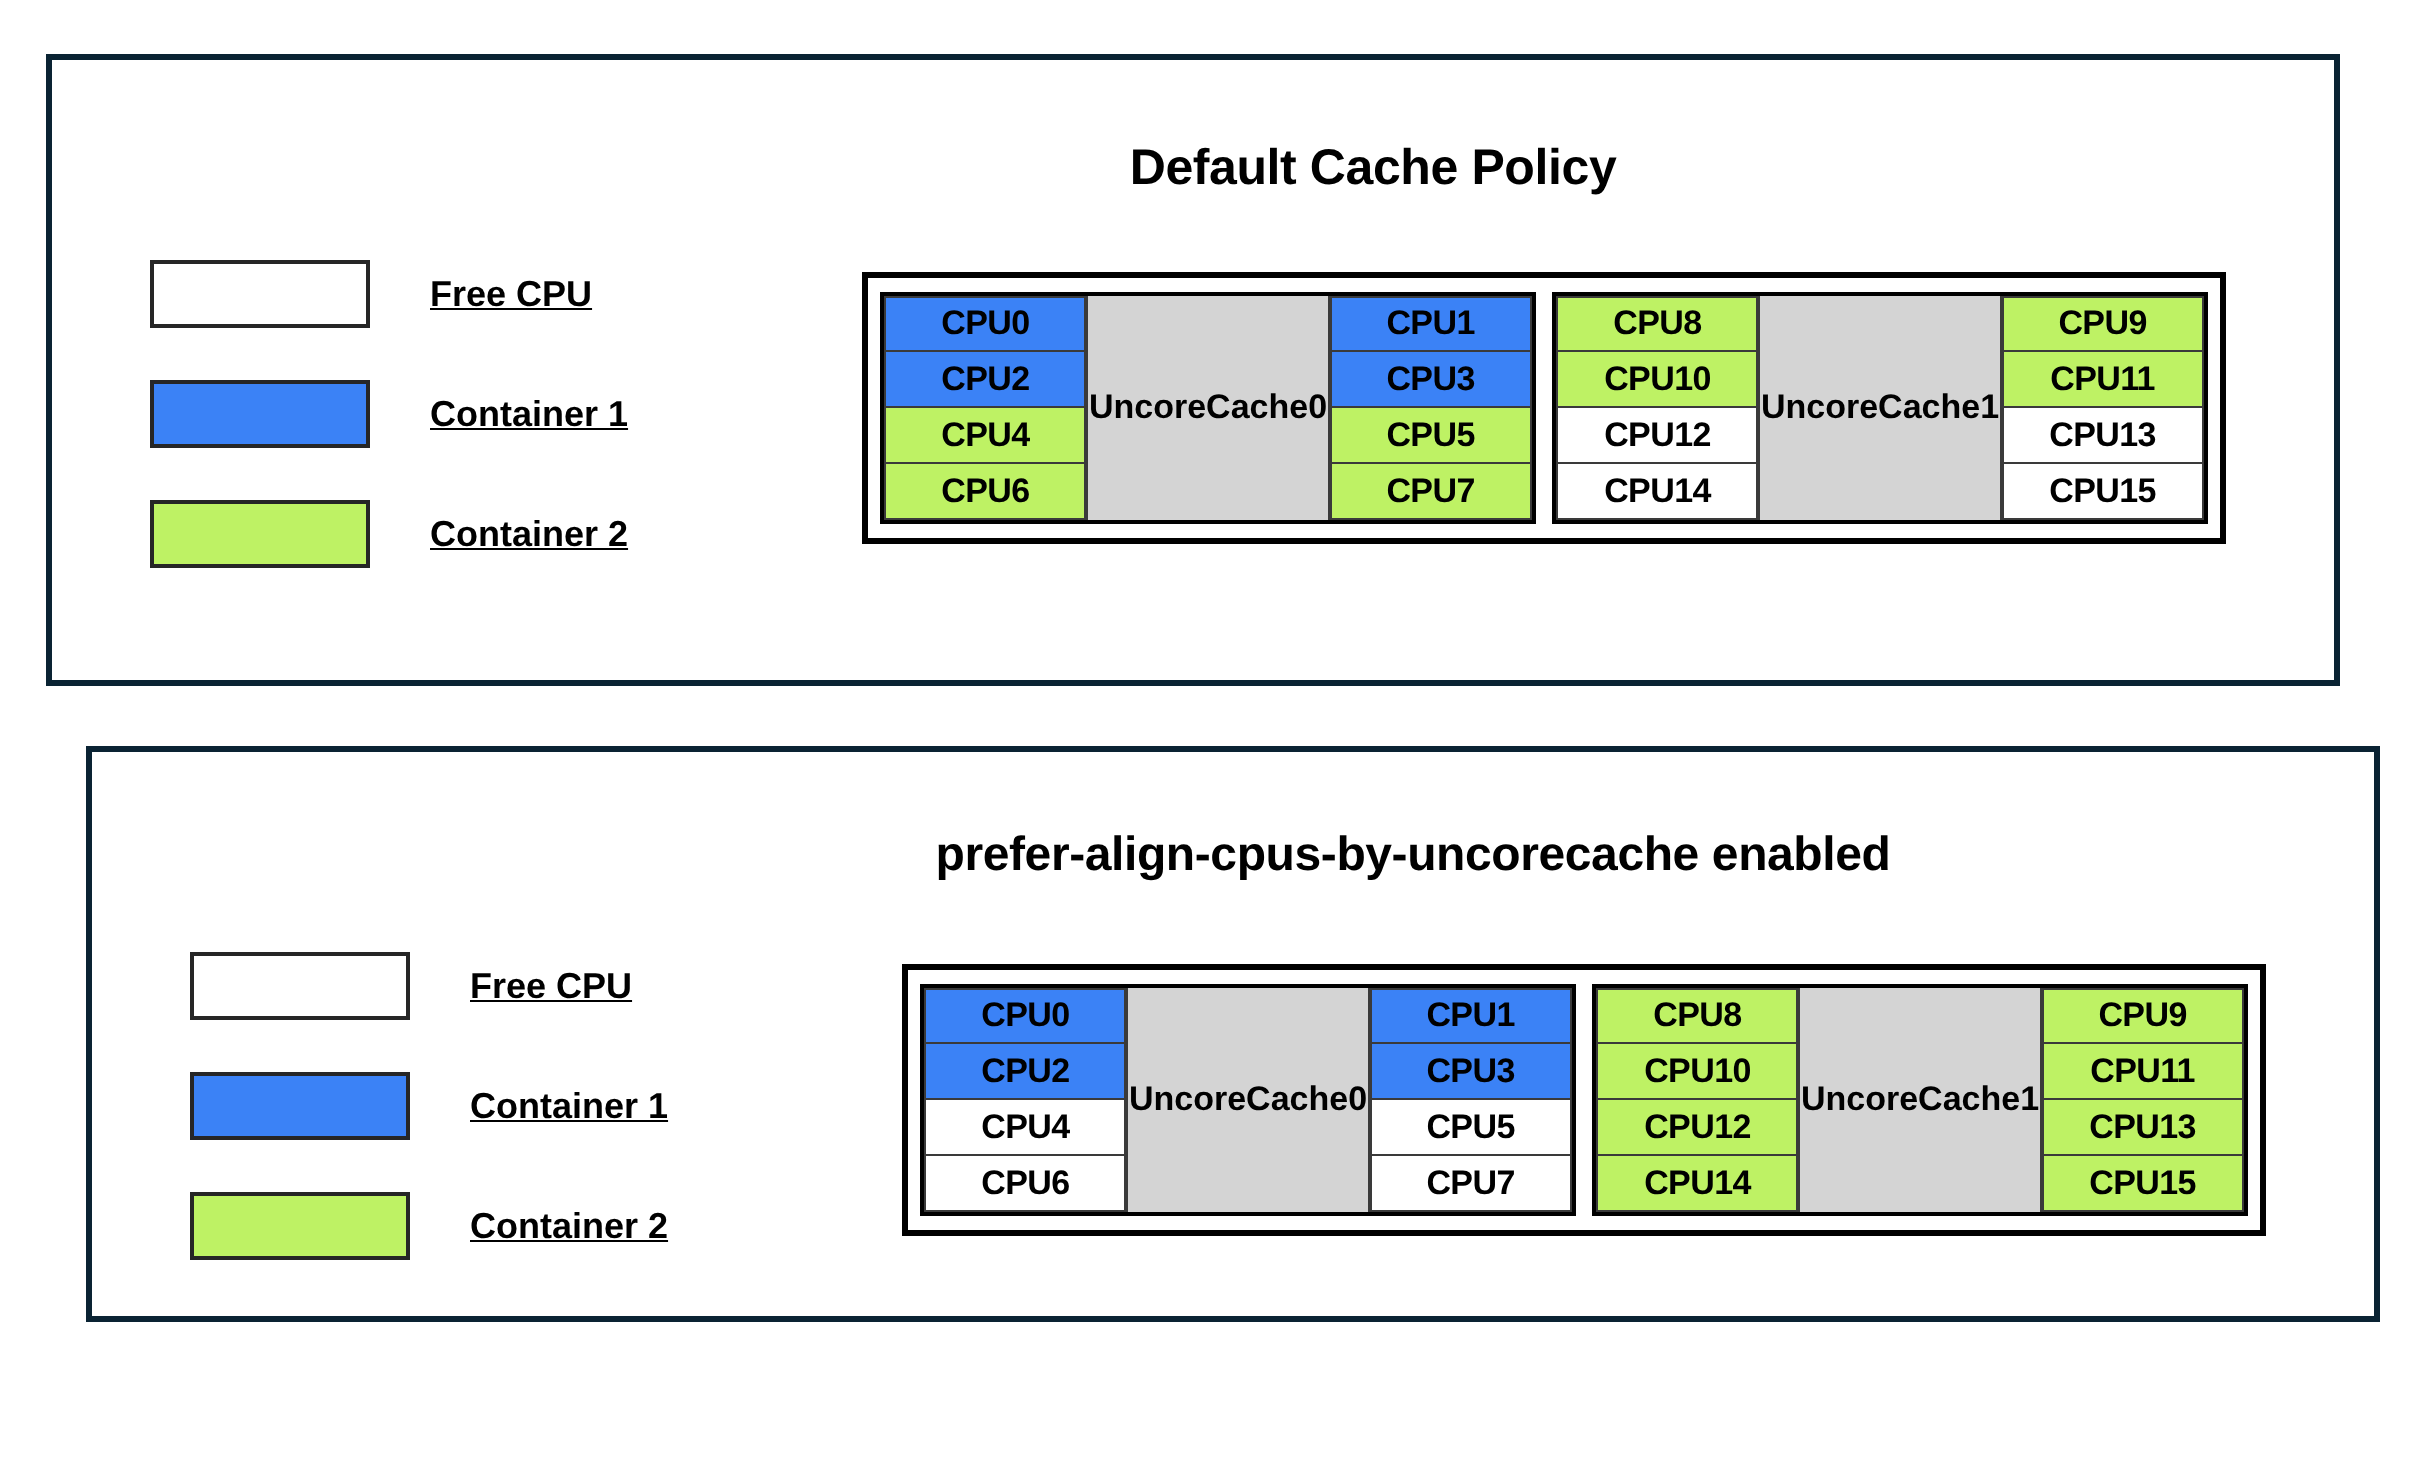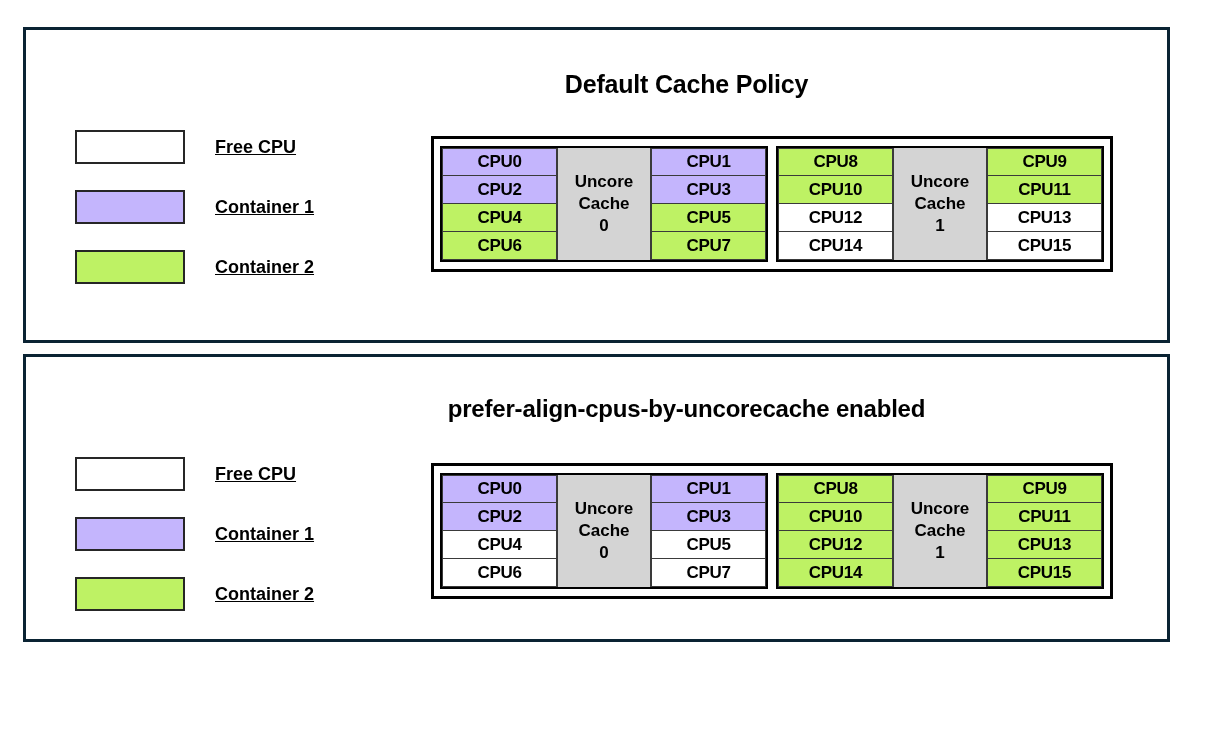--- a/index.html
+++ b/index.html
@@ -17,21 +17,21 @@
 
   .panel {
     position: absolute;
     left: 23px;
     width: 1147px;
     border: 3px solid #0a2333;
     box-sizing: border-box;
     background: #ffffff;
   }
   #panel-top    { top: 27px;  height: 316px; }
-  #panel-bottom { top: 354px; height: 288px; }
+  #panel-bottom { top: 373px; height: 288px; margin-left: 20px; }
 
   .panel-title {
     position: absolute;
     top: 40px;
     left: 0;
     width: 100%;
     text-align: center;
     padding-left: 180px;
     box-sizing: border-box;
     font-size: 25px;
@@ -109,31 +109,31 @@
     letter-spacing: -0.3px;
   }
   .cpu-cell + .cpu-cell { border-top: none; text-align: center; }
 
   .cache-label {
     flex: 0 0 92px;
     background: #d4d4d4;
     border-left: 1px solid #3a3a3a;
     border-right: 1px solid #3a3a3a;
     display: flex;
-    flex-direction: column;
+    flex-direction: row;
     align-items: center;
     justify-content: center;
     font-size: 17px;
     font-weight: bold;
     color: #000000;
     line-height: 1.28;
   }
 
   .sw-free { background: #ffffff; }
-  .sw-c1   { background: #c4b5fd; }
+  .sw-c1   { background: #3b82f6; }
   .sw-c2   { background: #bef264; }
 </style>
 </head>
 <body>
 
 <section class="panel" id="panel-top">
 
   <div class="panel-title">Default Cache Policy</div>
 
   <div class="legend">

